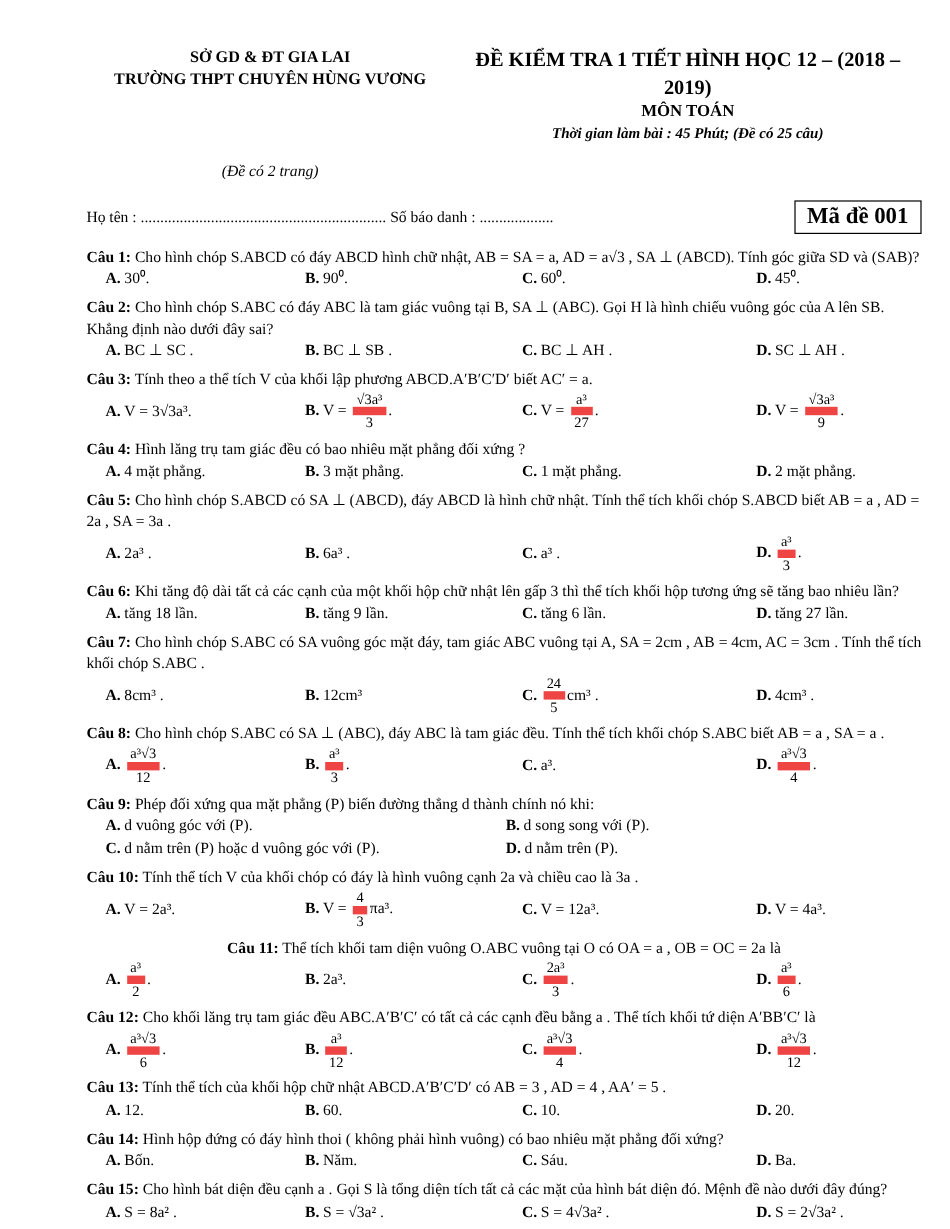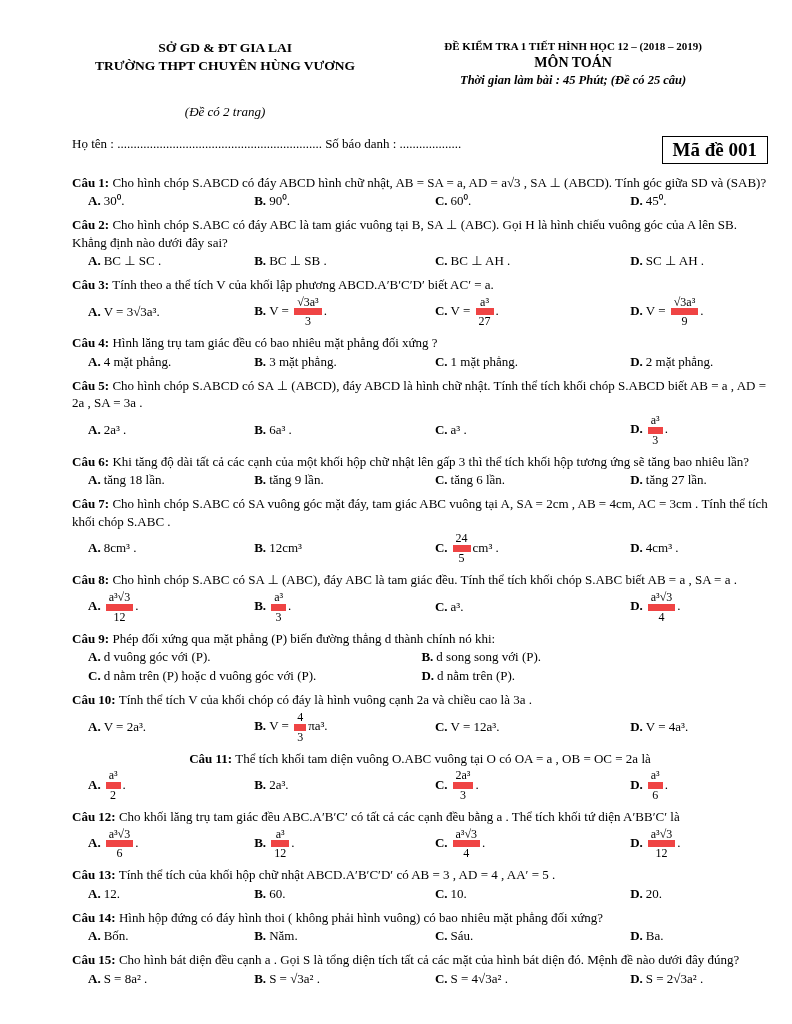--- a/index.html
+++ b/index.html
@@ -4,26 +4,26 @@
 <style>
   html,body{margin:0;padding:0;background:#fff;}
   body{width:792px;font-family:"Liberation Serif", serif;color:#000;}
   .page{width:792px;min-height:1024px;box-sizing:border-box;
         padding:39px 24px 10px 72px;display:flex;flex-direction:column;}
   
   .header{display:flex;width:100%;}
   .header-left{width:44%;text-align:center;}
   .header-right{width:56%;text-align:center;}
   .hl1,.hl2{font-weight:bold;font-size:13.5px;line-height:1.35;}
-  .hr1{font-weight:bold;font-size:11px;line-height:1.35;}
+  .hr1{font-weight:bold;font-size:17px;line-height:1.35;}
   .hr2{font-weight:bold;font-size:14px;line-height:1.3;}
   .hr3{font-weight:bold;font-style:italic;font-size:12.5px;line-height:1.4;text-align:center;}
   .pages-note{width:44%;text-align:center;font-style:italic;font-size:13px;margin-top:14px;}
   
-  .info-row{display:flex;align-items:flex-start;justify-content:space-between;margin:16px 0 10px 0;}
+  .info-row{display:flex;align-items:center;justify-content:space-between;margin:16px 0 10px 0;}
   .name-line{font-size:13px;}
   .code-box{border:1.6px solid #000;padding:2px 10px;font-weight:bold;font-size:19px;white-space:nowrap;}
   
   .question{margin:0 0 6px 0;font-size:13px;line-height:1.35;}
   .q-label{font-weight:bold;}
   .options{display:grid;gap:2px 24px;padding-left:16px;margin-top:2px;align-items:center;}
   .options.cols-4{grid-template-columns:0.98fr 1.08fr 1.18fr 0.95fr;}
   .options.cols-2{grid-template-columns:1fr 1.12fr;}
   .option{font-size:13px;line-height:1.3;}
   .opt-label{font-weight:bold;margin-right:3px;}

